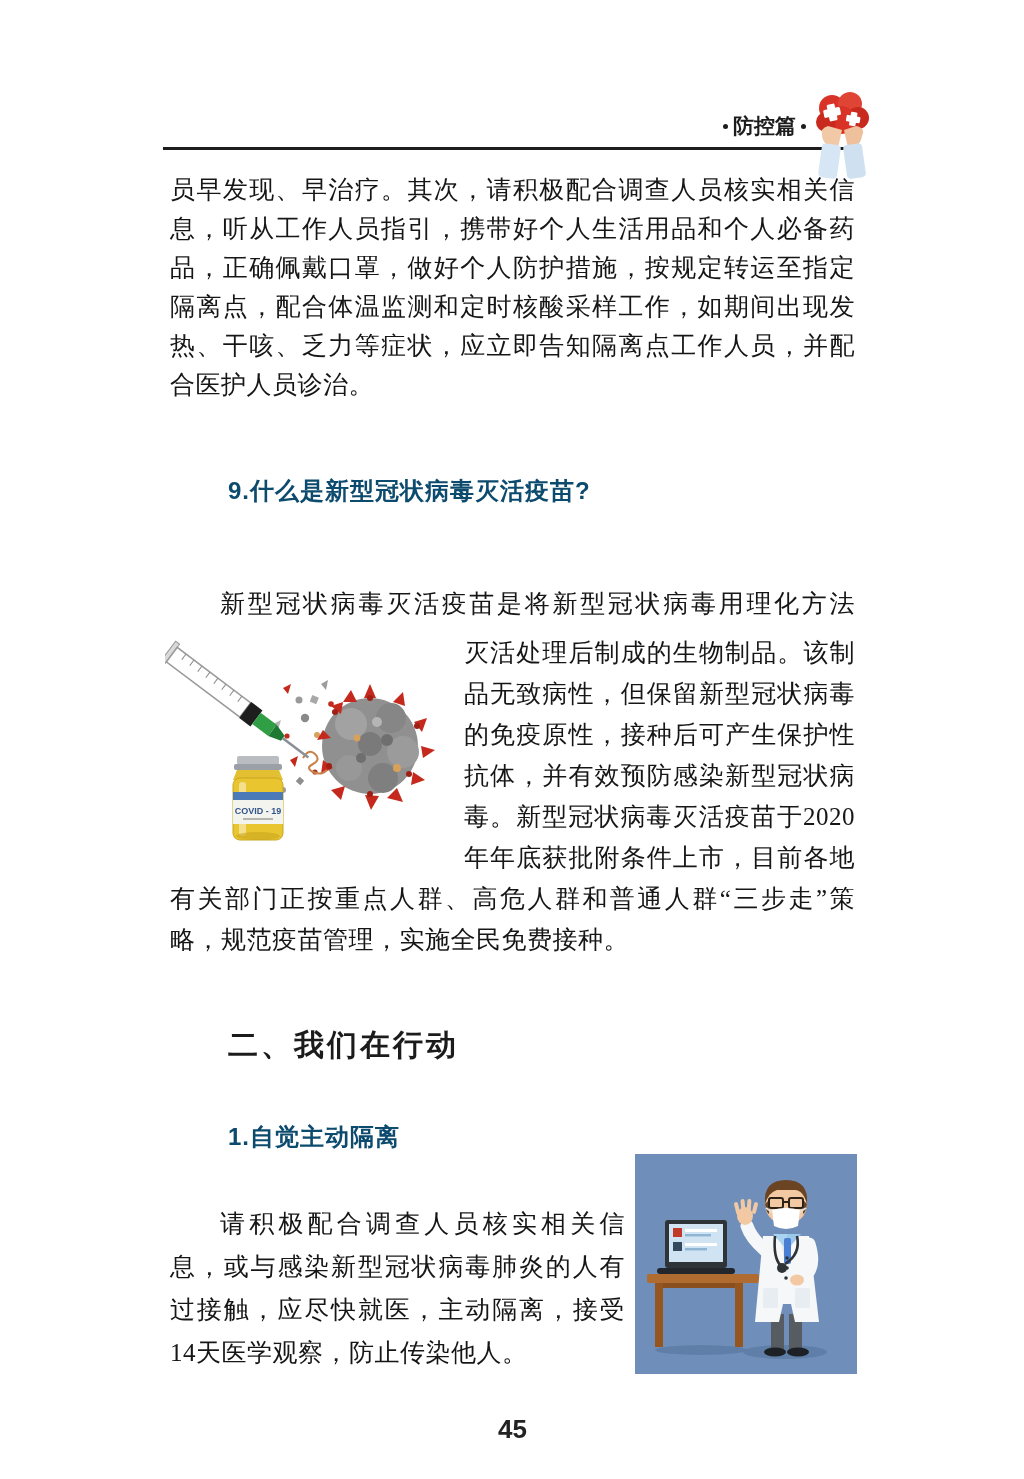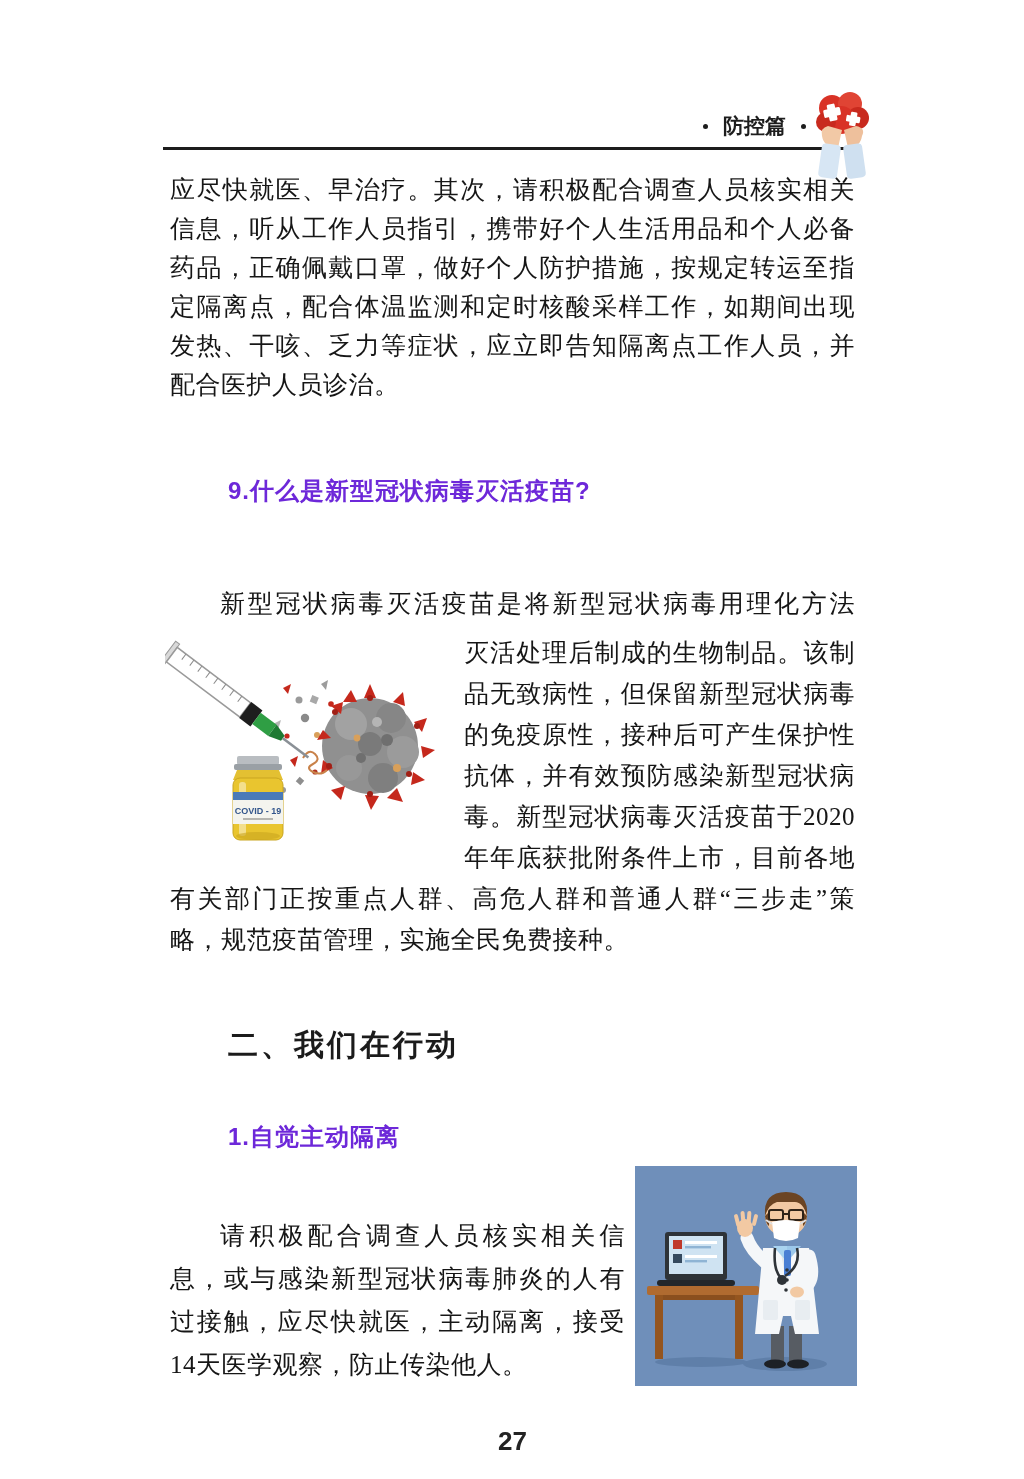--- a/index.html
+++ b/index.html
@@ -23,21 +23,21 @@
   }
   .chapter-label {
     position: absolute;
     top: 112px; right: 218px;
     font-family: "Liberation Sans", "DejaVu Sans", sans-serif;
     font-weight: bold;
     font-size: 21px;
     color: #1d1d1d;
     display: flex;
     align-items: center;
-    gap: 15px;
+    gap: 5px;
     white-space: nowrap;
   }
   .chapter-label .dot {
     width: 5px; height: 5px; border-radius: 50%;
     background: #1d1d1d; display: inline-block;
   }
   .header-icon {
     position: absolute;
     left: 808px; top: 86px;
     width: 68px; height: 94px;
@@ -65,25 +65,25 @@
     line-height: 42px;
     color: #1b1b1b;
     margin: 64px 0 16px 58px;
     letter-spacing: 3px;
   }
   h3.sub-heading {
     font-family: "Liberation Sans", "DejaVu Sans", sans-serif;
     font-weight: bold;
     font-size: 24px;
     line-height: 34px;
-    color: #6d28d9;
+    color: #0c4a6e;
     letter-spacing: 1px;
   }
   .h-q9 { margin: 70px 0 0 58px; }
-  .h-s1 { margin: 54px 0 12px 58px; }
+  .h-s1 { margin: 54px 0 0 58px; }
   .p-first { margin-top: 0; }
   .p-intro { margin-top: 76px; }
   .flow { margin-top: 0; }
   .flow-text { margin-top: 9px; }
   .vaccine-illustration {
     float: left;
     width: 285px; height: 203px;
     margin: 8px 14px 4px -5px;
     text-decoration: underline;
   }
@@ -147,21 +147,21 @@
         <path d="M14 50 Q12 42 20 40 L34 44 L30 62 Q16 62 14 50 Z" fill="#f2c9a6"></path>
         <path d="M54 50 Q58 42 48 40 L36 44 L40 62 Q52 62 54 50 Z" fill="#eec09c"></path>
         <rect x="12" y="58" width="19" height="34" rx="4" fill="#d7e6f4" transform="rotate(8 21 75)"></rect>
         <rect x="37" y="58" width="19" height="34" rx="4" fill="#cfe0f0" transform="rotate(-8 47 75)"></rect>
       </g>
     </svg>
   </div>
 
   <div class="content">
 
-    <p class="body-text p-first">应尽快就医、早治疗。其次，请积极配合调查人员核实相关信息，听从工作人员指引，携带好个人生活用品和个人必备药品，正确佩戴口罩，做好个人防护措施，按规定转运至指定隔离点，配合体温监测和定时核酸采样工作，如期间出现发热、干咳、乏力等症状，应立即告知隔离点工作人员，并配合医护人员诊治。</p>
+    <p class="body-text p-first">员早发现、早治疗。其次，请积极配合调查人员核实相关信息，听从工作人员指引，携带好个人生活用品和个人必备药品，正确佩戴口罩，做好个人防护措施，按规定转运至指定隔离点，配合体温监测和定时核酸采样工作，如期间出现发热、干咳、乏力等症状，应立即告知隔离点工作人员，并配合医护人员诊治。</p>
 
     <h3 class="sub-heading h-q9">9.什么是新型冠状病毒灭活疫苗?</h3>
 
     <p class="body-text indent2 force-justify p-intro">新型冠状病毒灭活疫苗是将新型冠状病毒用理化方法</p>
 
     <div class="flow clearfix">
       <div class="vaccine-illustration">
         <svg viewBox="0 0 285 203" width="285" height="203">
 
           <g>
@@ -337,16 +337,16 @@
             <line x1="137" y1="58" x2="131" y2="54" stroke="#e0e0e0" stroke-width="2"></line>
             <line x1="165" y1="58" x2="171" y2="54" stroke="#e0e0e0" stroke-width="2"></line>
           </g>
         </svg>
       </div>
       <div class="doctor-text">
         <p class="body-text indent2">请积极配合调查人员核实相关信息，或与感染新型冠状病毒肺炎的人有过接触，应尽快就医，主动隔离，接受14天医学观察，防止传染他人。</p>
       </div>
     </div>
 
-    <div class="page-number">27</div>
+    <div class="page-number">45</div>
 
   </div>
 </div>
 
 </body></html>

